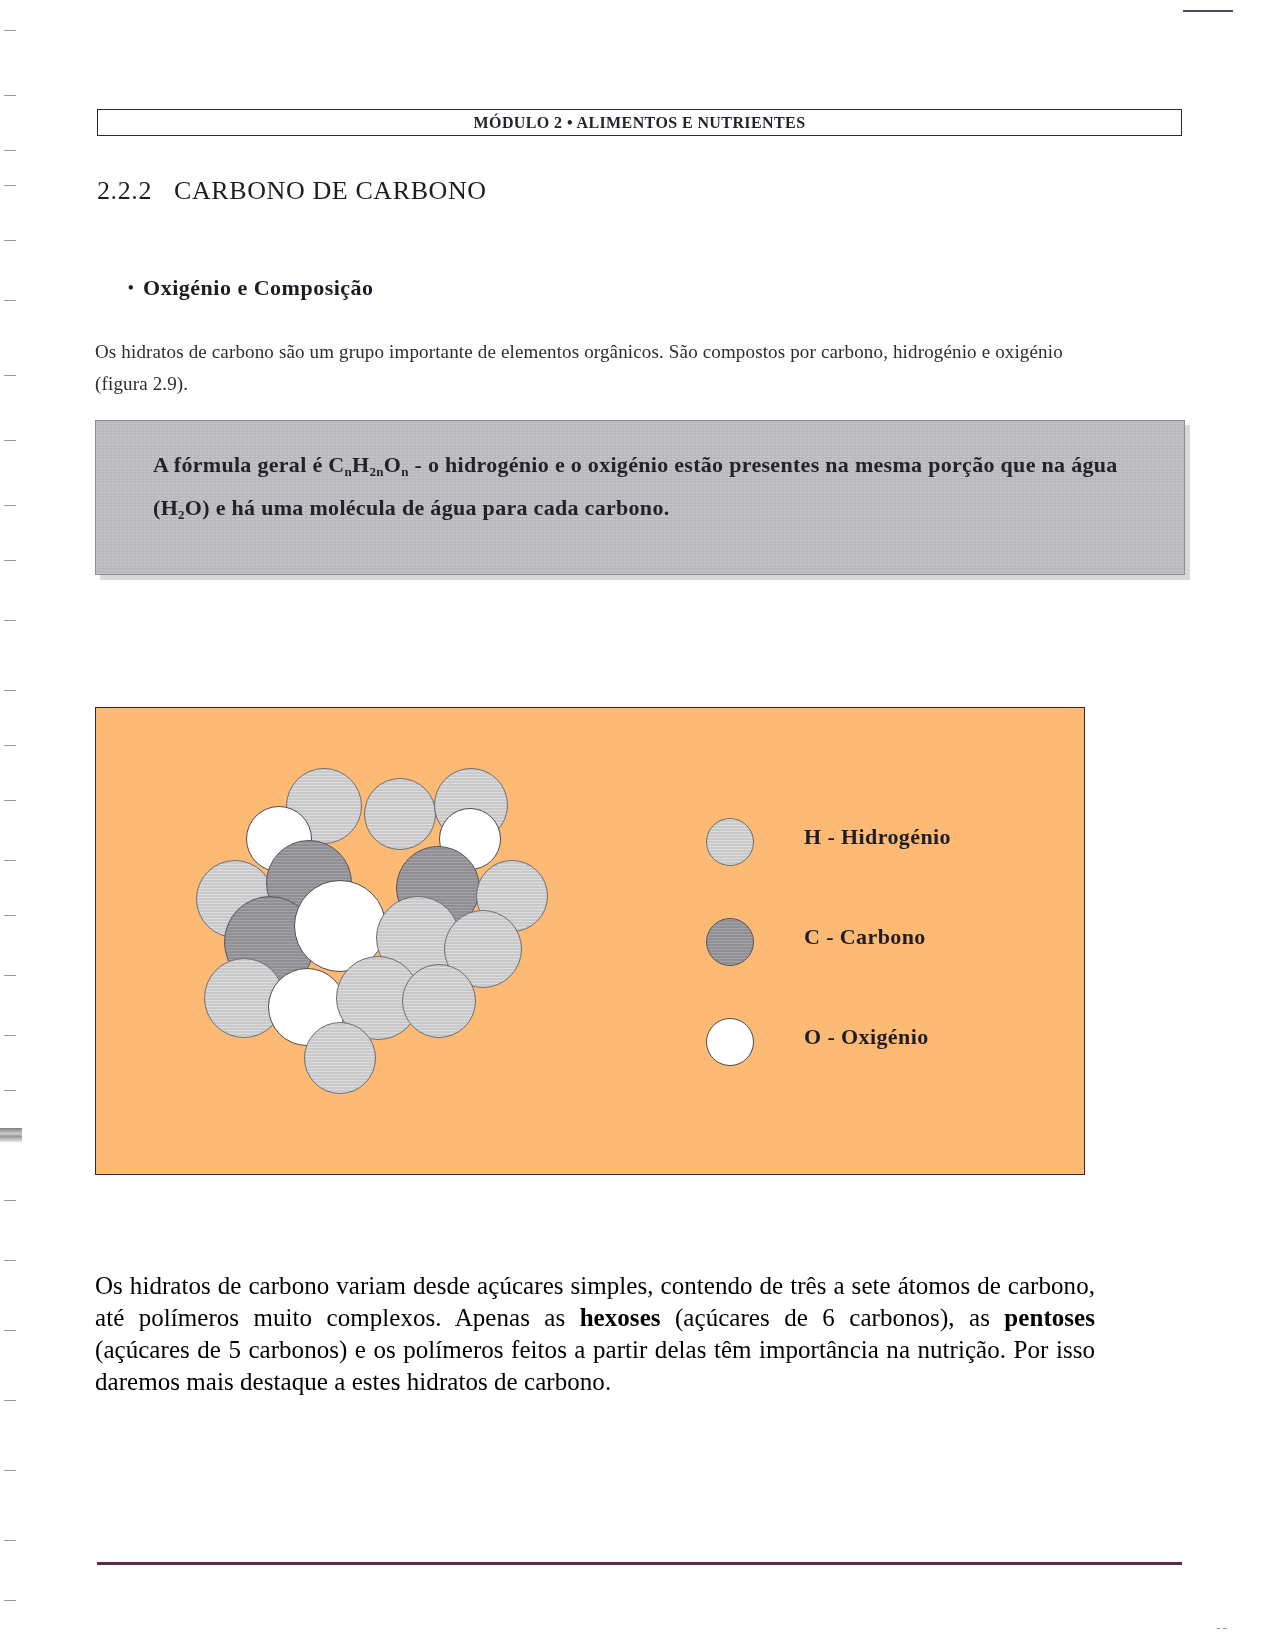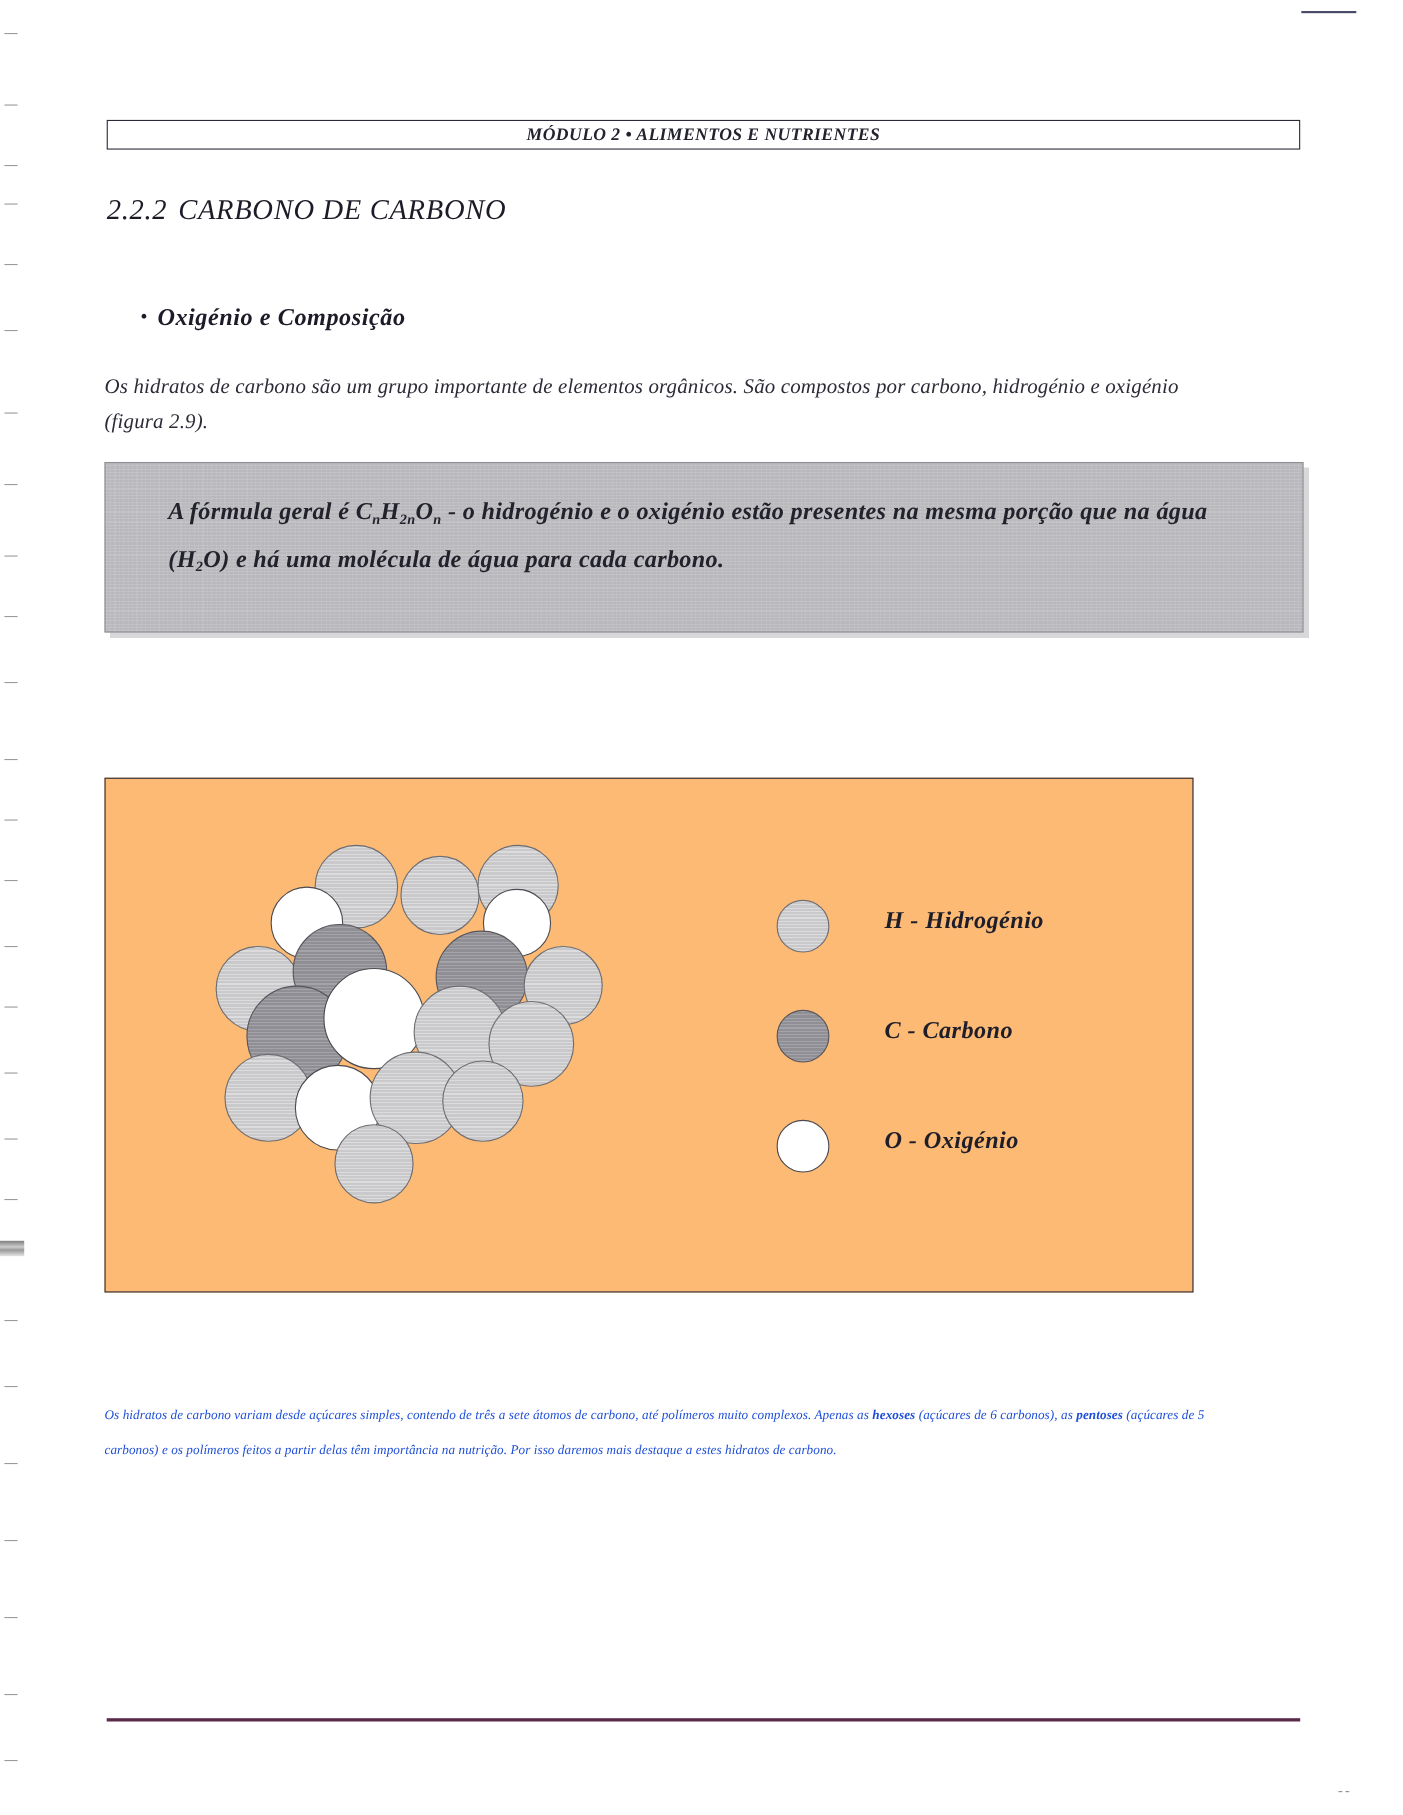--- a/index.html
+++ b/index.html
@@ -40,21 +40,20 @@
     height: 14px;
     background: linear-gradient(#555, #bbb 40%, #777 60%, #ddd);
     opacity: .75;
   }
 
   .page {
     position: absolute;
     left: 0; top: 0;
     width: 1275px;
     height: 1650px;
-    font-style: italic;
   }
 
   
   .top-tick {
     position: absolute;
     right: 42px;
     top: 10px;
     width: 50px;
     height: 2px;
     background: #4a4a6a;
@@ -82,21 +81,21 @@
 
   .section-title {
     position: absolute;
     left: 97px;
     top: 176px;
     font-size: 26px;
     letter-spacing: .6px;
     color: #1c1c28;
     font-family: "Liberation Serif", serif;
   }
-  .section-title .num { margin-right: 10px; }
+  .section-title .num { margin-right: 22px; }
 
   .bullet-heading {
     position: absolute;
     left: 128px;
     top: 275px;
     font-size: 22px;
     font-weight: bold;
     color: #1c1c28;
     letter-spacing: .5px;
   }
@@ -225,23 +224,23 @@
     font-weight: bold;
     color: #1e1e2a;
     letter-spacing: .4px;
   }
 
   .para-bottom {
     position: absolute;
     left: 95px;
     top: 1270px;
     width: 1000px;
-    font-size: 12px;
+    font-size: 25px;
     line-height: 32px;
-    color: #1d4ed8;
+    color: #000000;
     letter-spacing: .05px;
     text-align: justify;
   }
   .para-bottom b { font-weight: bold; }
 
   .footer-rule {
     position: absolute;
     left: 97px;
     top: 1562px;
     width: 1085px;

